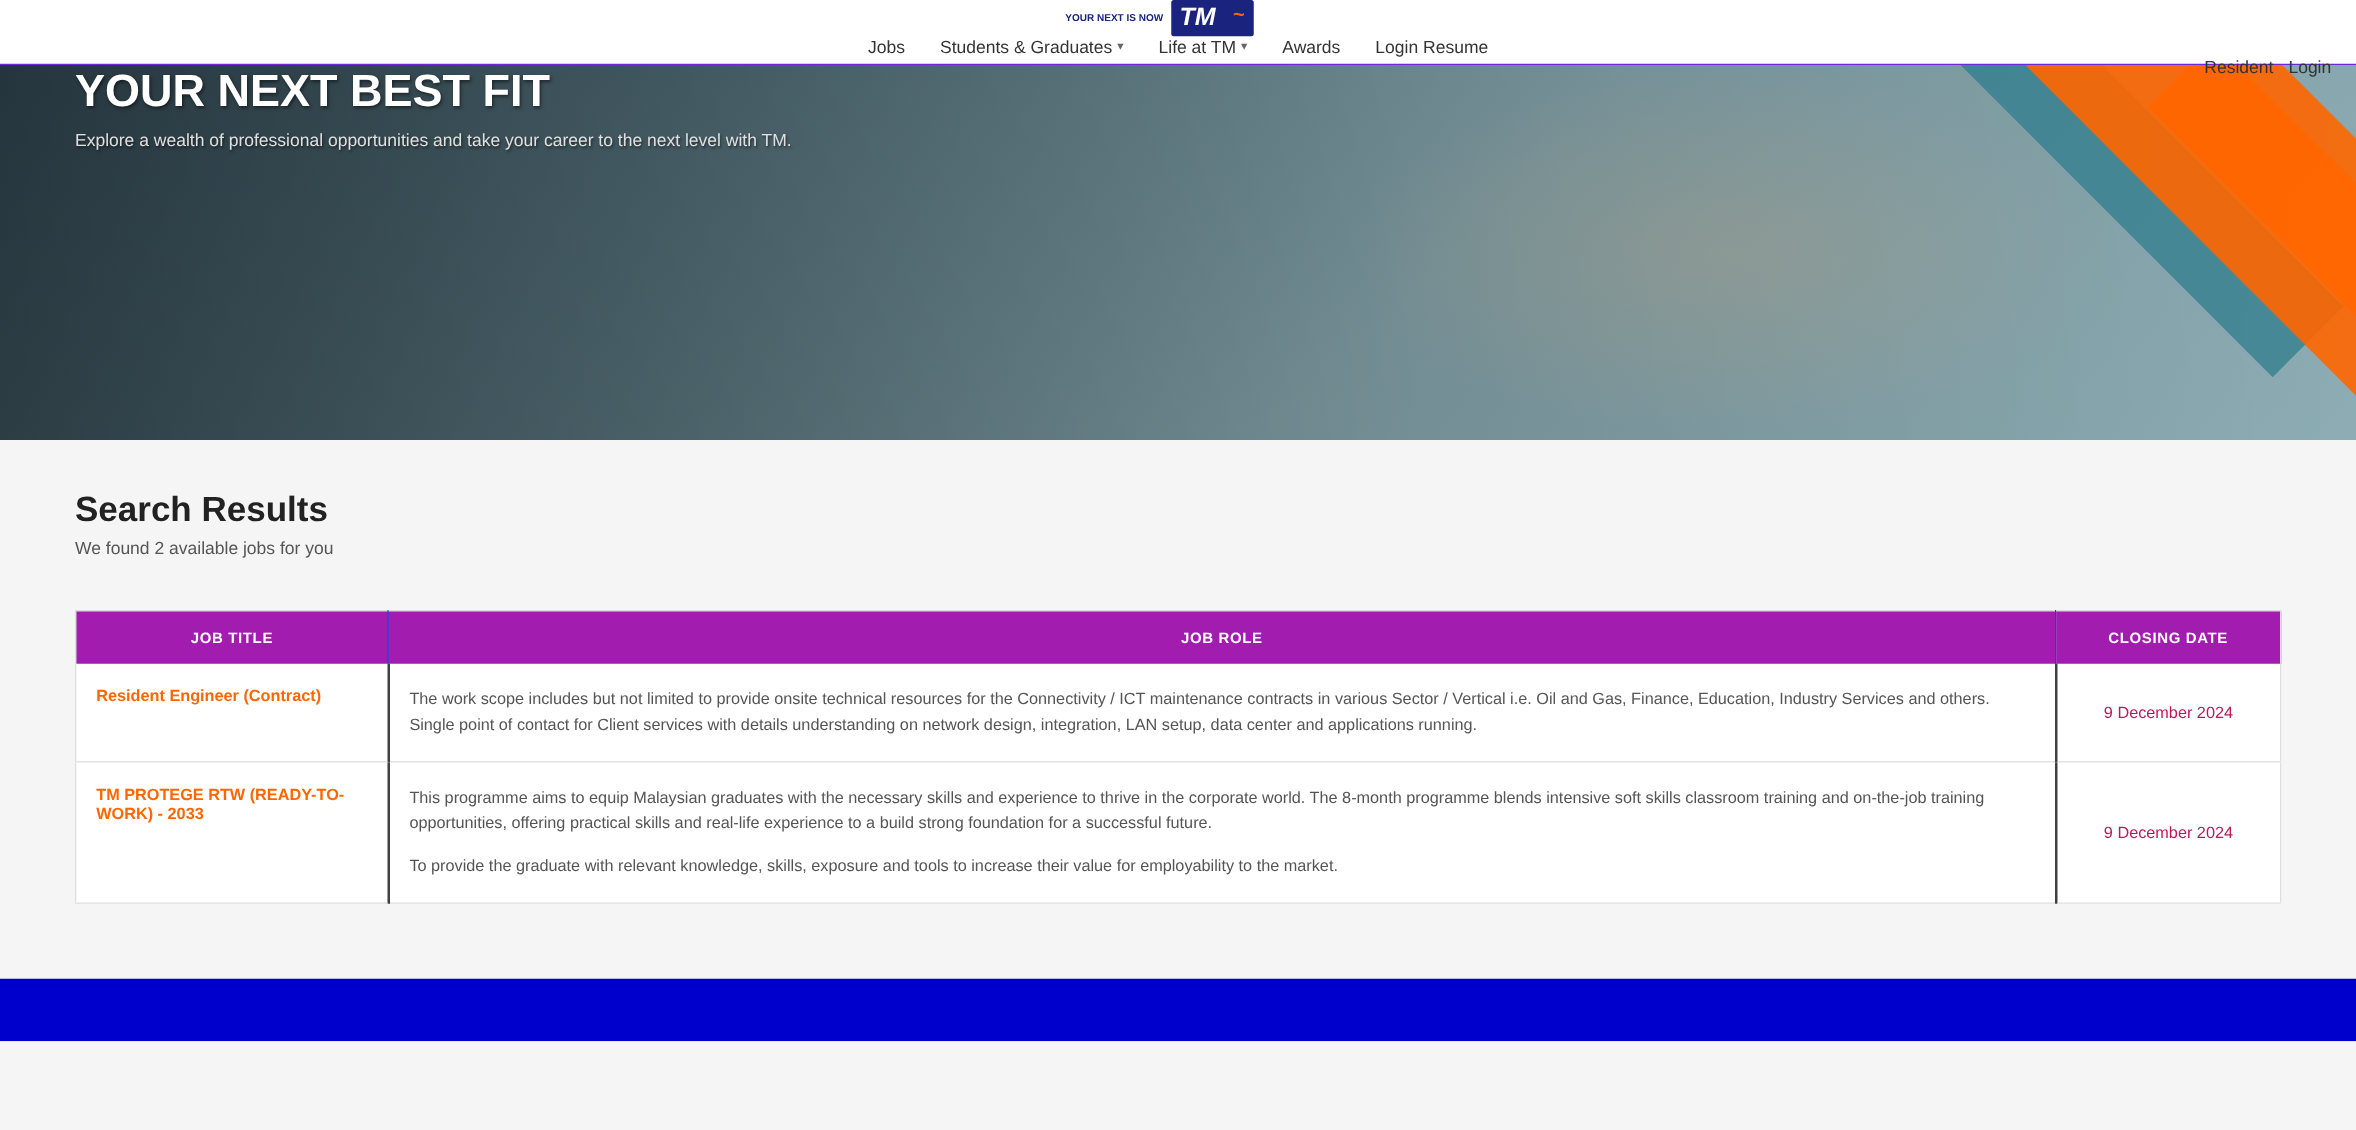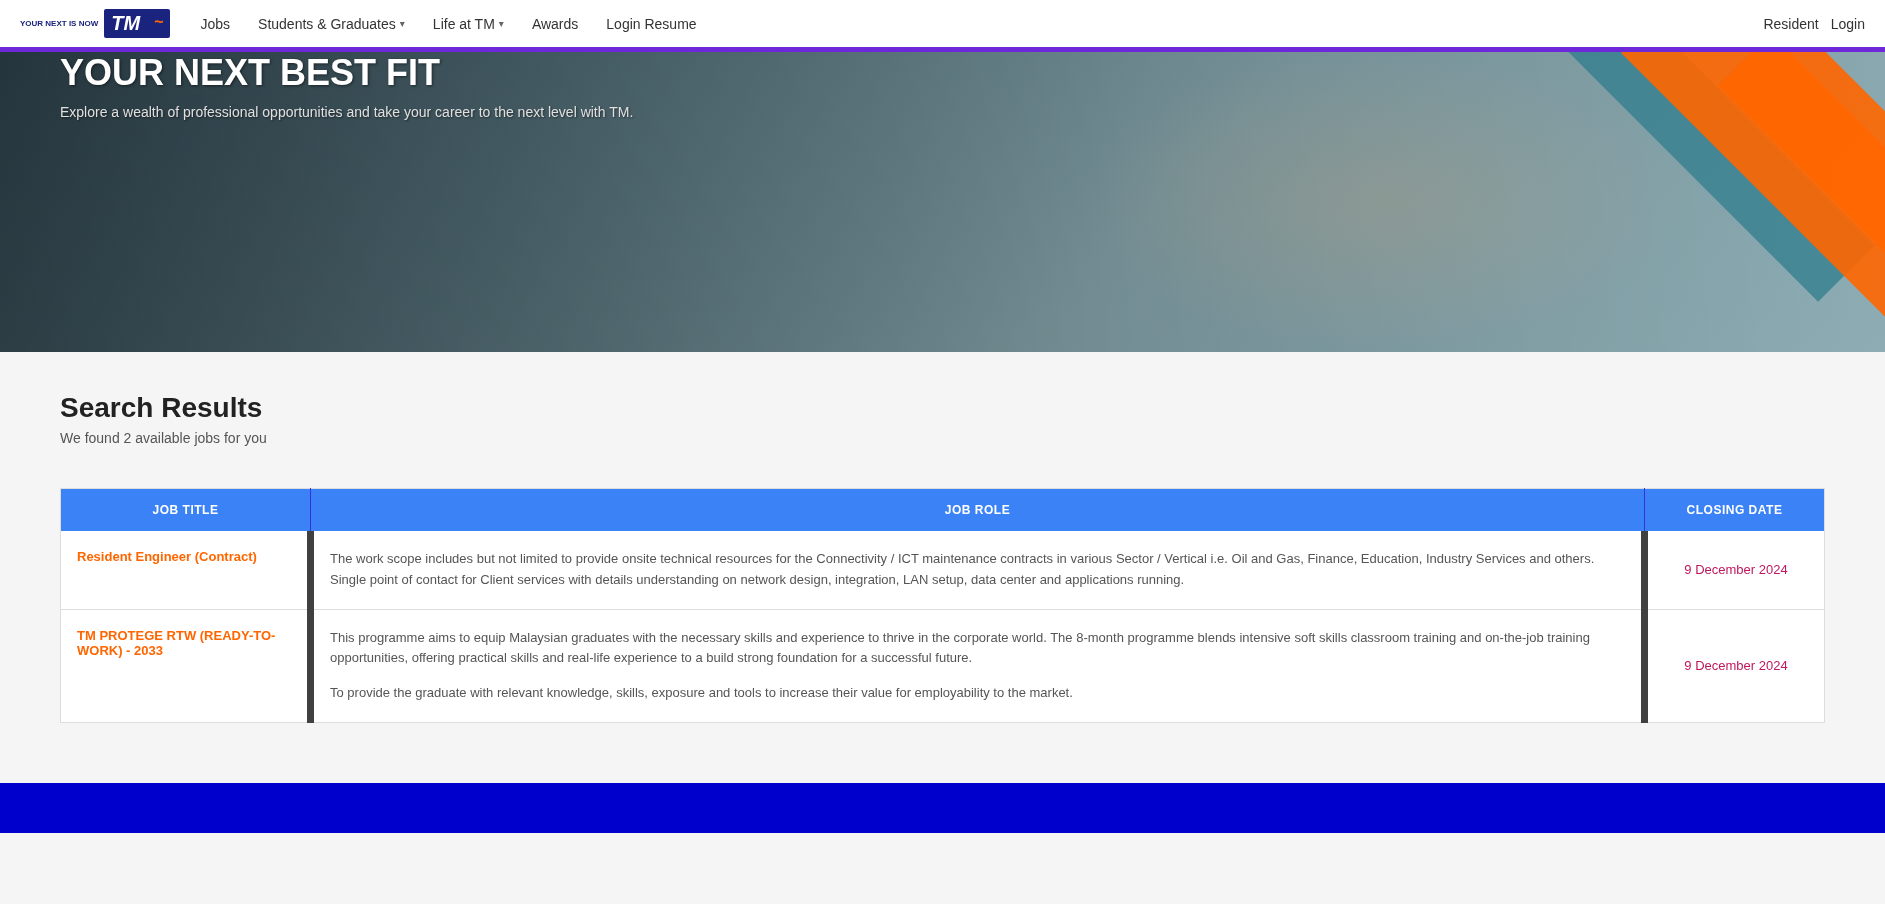--- a/index.html
+++ b/index.html
@@ -5,23 +5,24 @@
     * { margin: 0; padding: 0; box-sizing: border-box; }
     body { font-family: Arial, sans-serif; background: #f5f5f5; min-width: 1885px; }
 
     
     .navbar {
       display: flex;
       align-items: center;
       background: #fff;
       height: 52px;
       padding: 0 20px;
-      border-bottom: 5px solid #6d28d9;
+      border-bottom: 1px solid #6d28d9;
       position: relative;
       z-index: 10;
+      flex-direction: column;
     }
     .navbar-logo {
       display: flex;
       align-items: center;
       margin-right: 30px;
       flex-shrink: 0;
     }
     .nav-links {
       display: flex;
       align-items: center;
@@ -150,21 +151,21 @@
     }
 
     
     .jobs-table {
       width: 100%;
       border-collapse: collapse;
       background: #fff;
       border: 1px solid #ddd;
     }
     .jobs-table thead tr {
-      background: #3b82f6;
+      background: #a21caf;
     }
     .jobs-table thead th {
       color: #fff;
       font-size: 12px;
       font-weight: bold;
       padding: 14px 16px;
       text-align: center;
       letter-spacing: 0.5px;
     }
     .jobs-table thead th:first-child {
@@ -176,21 +177,21 @@
     }
     .jobs-table thead th:last-child {
       width: 180px;
     }
     .jobs-table tbody tr {
       border-bottom: 1px solid #ddd;
     }
     .jobs-table tbody td {
       padding: 18px 16px;
       vertical-align: top;
-      border-right: 7px solid #404040;
+      border-right: 2px solid #404040;
       font-size: 13px;
     }
     .jobs-table tbody td:last-child {
       border-right: none;
       text-align: center;
       vertical-align: middle;
       font-size: 13px;
       color: #be185d;
       white-space: nowrap;
     }

